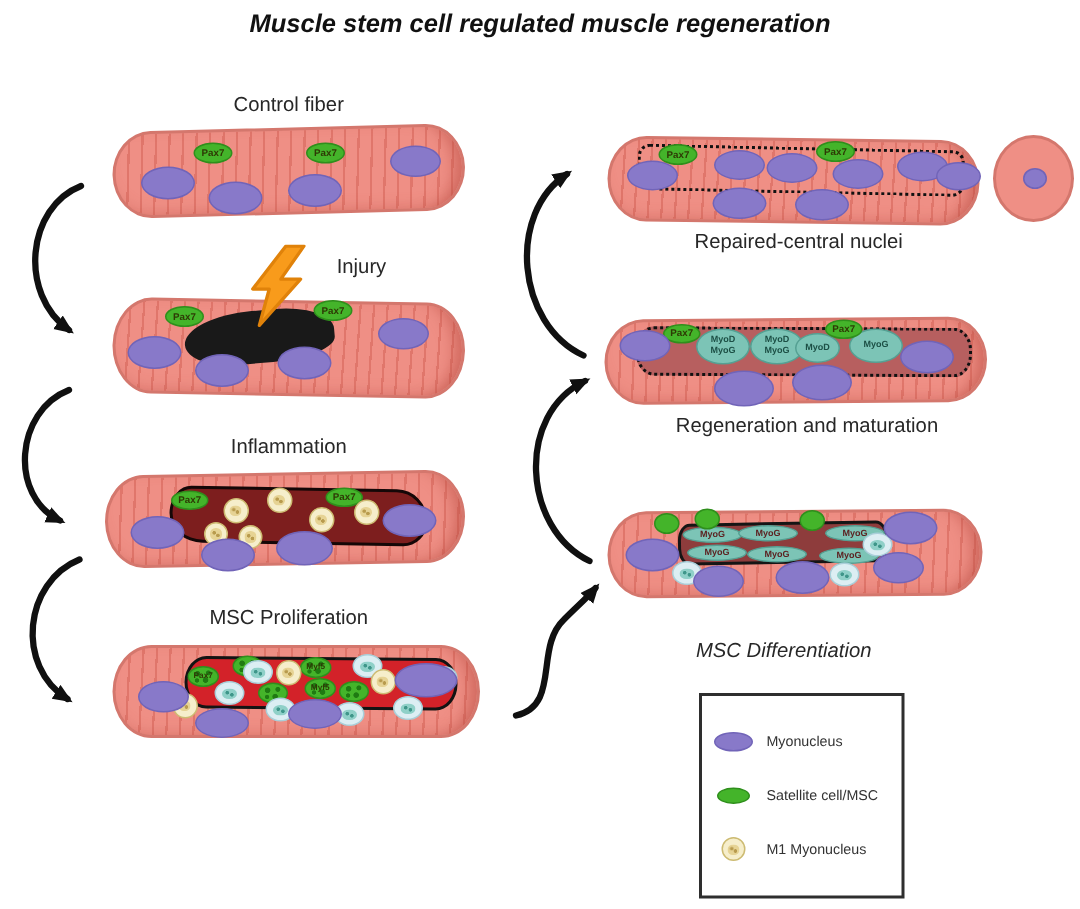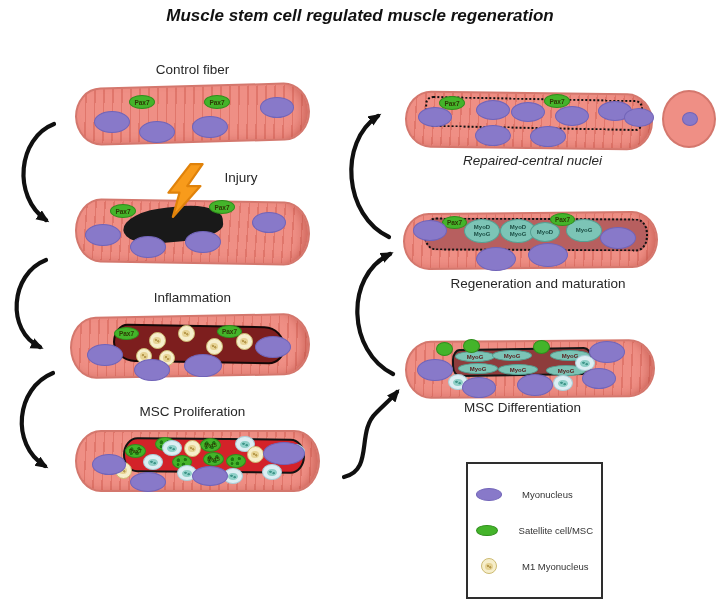--- a/index.html
+++ b/index.html
@@ -46,21 +46,21 @@
        border-radius:18px 26px 20px 28px/60% 70% 55% 65%;transform:rotate(1deg);}
   #prolif-region{background:var(--prolifRegion);border:2.5px solid #131313;border-radius:16px/55%;transform:rotate(.5deg);}
   #repaired-region{border:2.5px dotted #111;border-radius:8px;transform:rotate(1.2deg);}
   #regen-region{background:var(--regenRegion);border:2.5px dotted #111;border-radius:12px/45%;transform:rotate(.3deg);}
   #diff-band{background:var(--diffRegion);border:2px solid #151515;border-radius:8px/40%;transform:rotate(-1deg);}
   .xsection{position:absolute;box-sizing:border-box;border-radius:50%;z-index:2;
        background:var(--fiber);border:2px solid var(--fiberBorder);}
   .legend{position:absolute;left:466px;top:462px;width:137px;height:137px;box-sizing:border-box;
        border:2px solid #2e2e2e;background:#fff;z-index:6;
        display:flex;flex-direction:column;justify-content:space-evenly;padding:4px 8px;}
-  .legend-row{display:flex;align-items:center;gap:20px;}
+  .legend-row{display:flex;align-items:center;gap:9px;}
   .legend-swatch{width:26px;display:flex;justify-content:center;align-items:center;position:relative;height:18px;}
   .legend-swatch .cell{position:relative;}
   .legend-label{font-size:9.5px;color:#333;white-space:nowrap;}
   .bolt{position:absolute;z-index:5;}
 </style>
 </head>
 <body>
 
 <div class="canvas">
 
@@ -173,21 +173,21 @@
   <div class="cell nucleus" style="left:475px;top:125px;width:36px;height:21px;"></div>
   <div class="cell nucleus" style="left:530px;top:126px;width:36px;height:21px;"></div>
   <div class="cell sat" style="left:439px;top:96px;width:26px;height:14px;">
       <span>Pax7</span>
     </div>
   <div class="cell sat" style="left:544px;top:94px;width:26px;height:14px;">
       <span>Pax7</span>
     </div>
   <div class="xsection" style="left:662px;top:90px;width:54px;height:58px;"></div>
   <div class="cell nucleus" style="left:682px;top:112px;width:16px;height:14px;border-radius:50%;"></div>
-  <div class="stage-label" style="left:400px;top:153px;width:265px;font-style:italic;">Repaired-central nuclei</div>
+  <div class="stage-label" style="left:400px;top:153px;width:265px;">Repaired-central nuclei</div>
 
   <div class="fiber" style="left:403px;top:212px;width:255px;height:57px;transform:rotate(-.5deg);"></div>
   <div class="region" id="regen-region" style="left:424px;top:218px;width:224px;height:33px;"></div>
   <div class="cell myoblast" style="left:464px;top:219px;width:36px;height:24px;">
     <span>MyoD</span>
     <span>MyoG</span>
   </div>
   <div class="cell myoblast" style="left:500px;top:219px;width:36px;height:24px;">
     <span>MyoD</span>
     <span>MyoG</span>
@@ -234,21 +234,21 @@
   <div class="cell sat" style="left:463px;top:339px;width:17px;height:14px;"></div>
   <div class="cell sat" style="left:533px;top:340px;width:17px;height:14px;"></div>
   <div class="cell m2" style="left:575px;top:355px;width:20px;height:16px;"></div>
   <div class="cell m2" style="left:448px;top:374px;width:20px;height:16px;"></div>
   <div class="cell m2" style="left:553px;top:375px;width:20px;height:16px;"></div>
   <div class="cell nucleus" style="left:417px;top:359px;width:36px;height:22px;"></div>
   <div class="cell nucleus" style="left:589px;top:341px;width:36px;height:22px;"></div>
   <div class="cell nucleus" style="left:462px;top:377px;width:34px;height:21px;"></div>
   <div class="cell nucleus" style="left:517px;top:374px;width:36px;height:22px;"></div>
   <div class="cell nucleus" style="left:582px;top:368px;width:34px;height:21px;"></div>
-  <div class="stage-label" style="left:395px;top:400px;width:255px;">MSC Differentiation</div>
+  <div class="stage-label" style="left:395px;top:426px;width:255px;font-style:italic;">MSC Differentiation</div>
 
   <div class="legend">
     <div class="legend-row">
       <span class="legend-swatch">
           <span class="cell nucleus" style="width:26px;height:13px;"></span>
         </span>
       <span class="legend-label">Myonucleus</span>
     </div>
     <div class="legend-row">
       <span class="legend-swatch">

